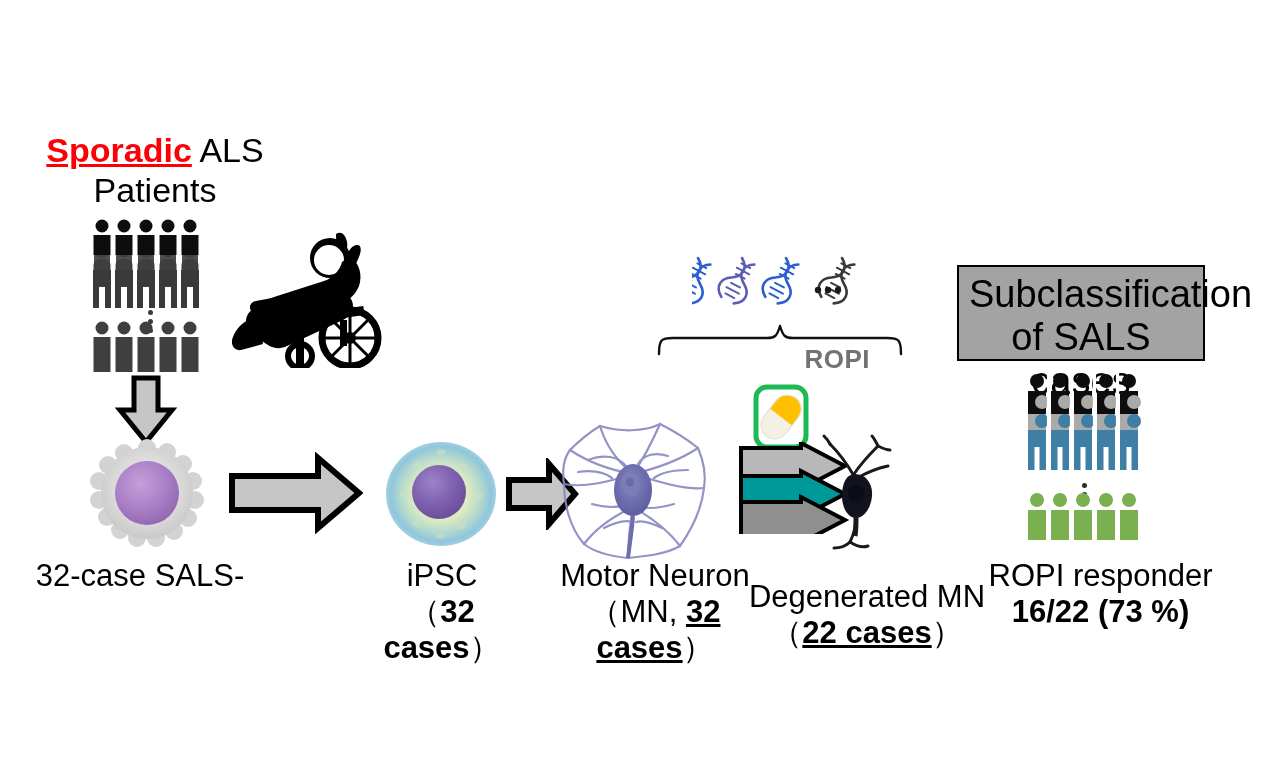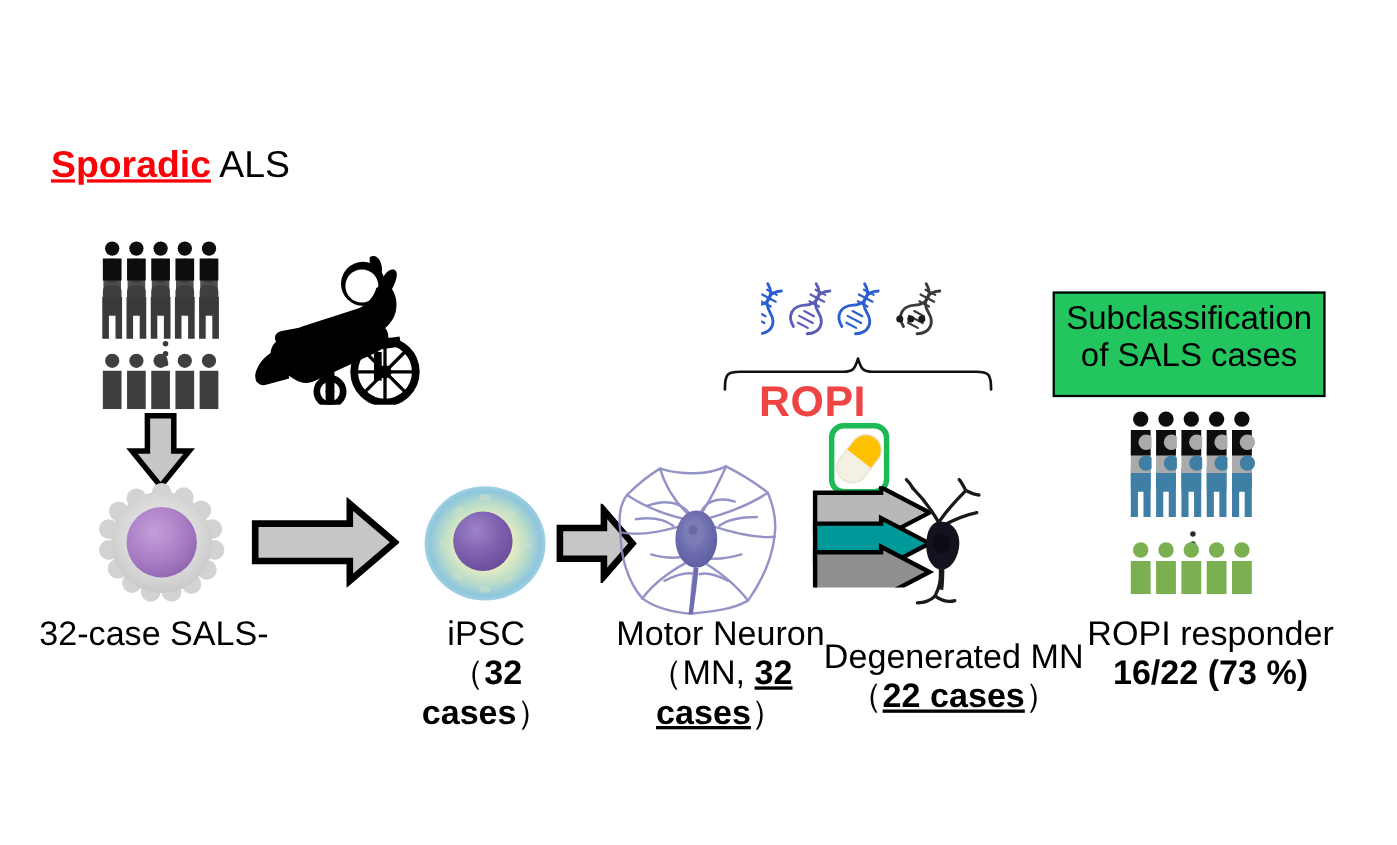--- a/index.html
+++ b/index.html
@@ -20,41 +20,42 @@
   }
   .hdr .sporadic{color:#fb0007;font-weight:bold;text-decoration:underline;}
   .caption{
     font-size:31px;line-height:1.16;text-align:center;
   }
   .caption b{font-weight:bold;}
   .caption .ul{text-decoration:underline;font-weight:bold;}
 
   
   .subbox{
-    border:2px solid #000;background:#22c55e;
-    font-size:30px;line-height:1.14;text-align:center;
+    border:2px solid #000;background:#a3a3a3;
+    font-size:38px;line-height:1.14;text-align:center;
     padding:6px 10px 8px 10px;
     box-sizing:border-box;
   }
 
   
   .ropi-label{
-    color:#ef4444;font-weight:bold;font-size:39px;letter-spacing:.5px;
-    text-align:left;white-space:nowrap;
+    color:#737373;font-weight:bold;font-size:26px;letter-spacing:.5px;
+    text-align:right;white-space:nowrap;
   }
 
   .dots-v span{display:block;width:5px;height:5px;border-radius:50%;background:#3a3a3a;margin:4px auto;}
 </style>
 </head>
 <body>
 
 <div id="canvas">
 
   <div class="abs hdr" style="left:30px;top:130px;width:250px;">
     <span class="sporadic">Sporadic</span><span> ALS</span><br>
+    <span>Patients</span>
   </div>
 
   <svg class="abs" style="left:88px;top:218px;" width="118" height="140" viewBox="0 0 118 140">
 
     <g fill="#4f4f4f">
       <g transform="translate(0,16)">
         <circle cx="14" cy="7" r="6"></circle>
           <rect x="6" y="15" width="16" height="26" rx="6"></rect>
         <circle cx="36" cy="7" r="6"></circle>
           <rect x="28" y="15" width="16" height="26" rx="6"></rect>

